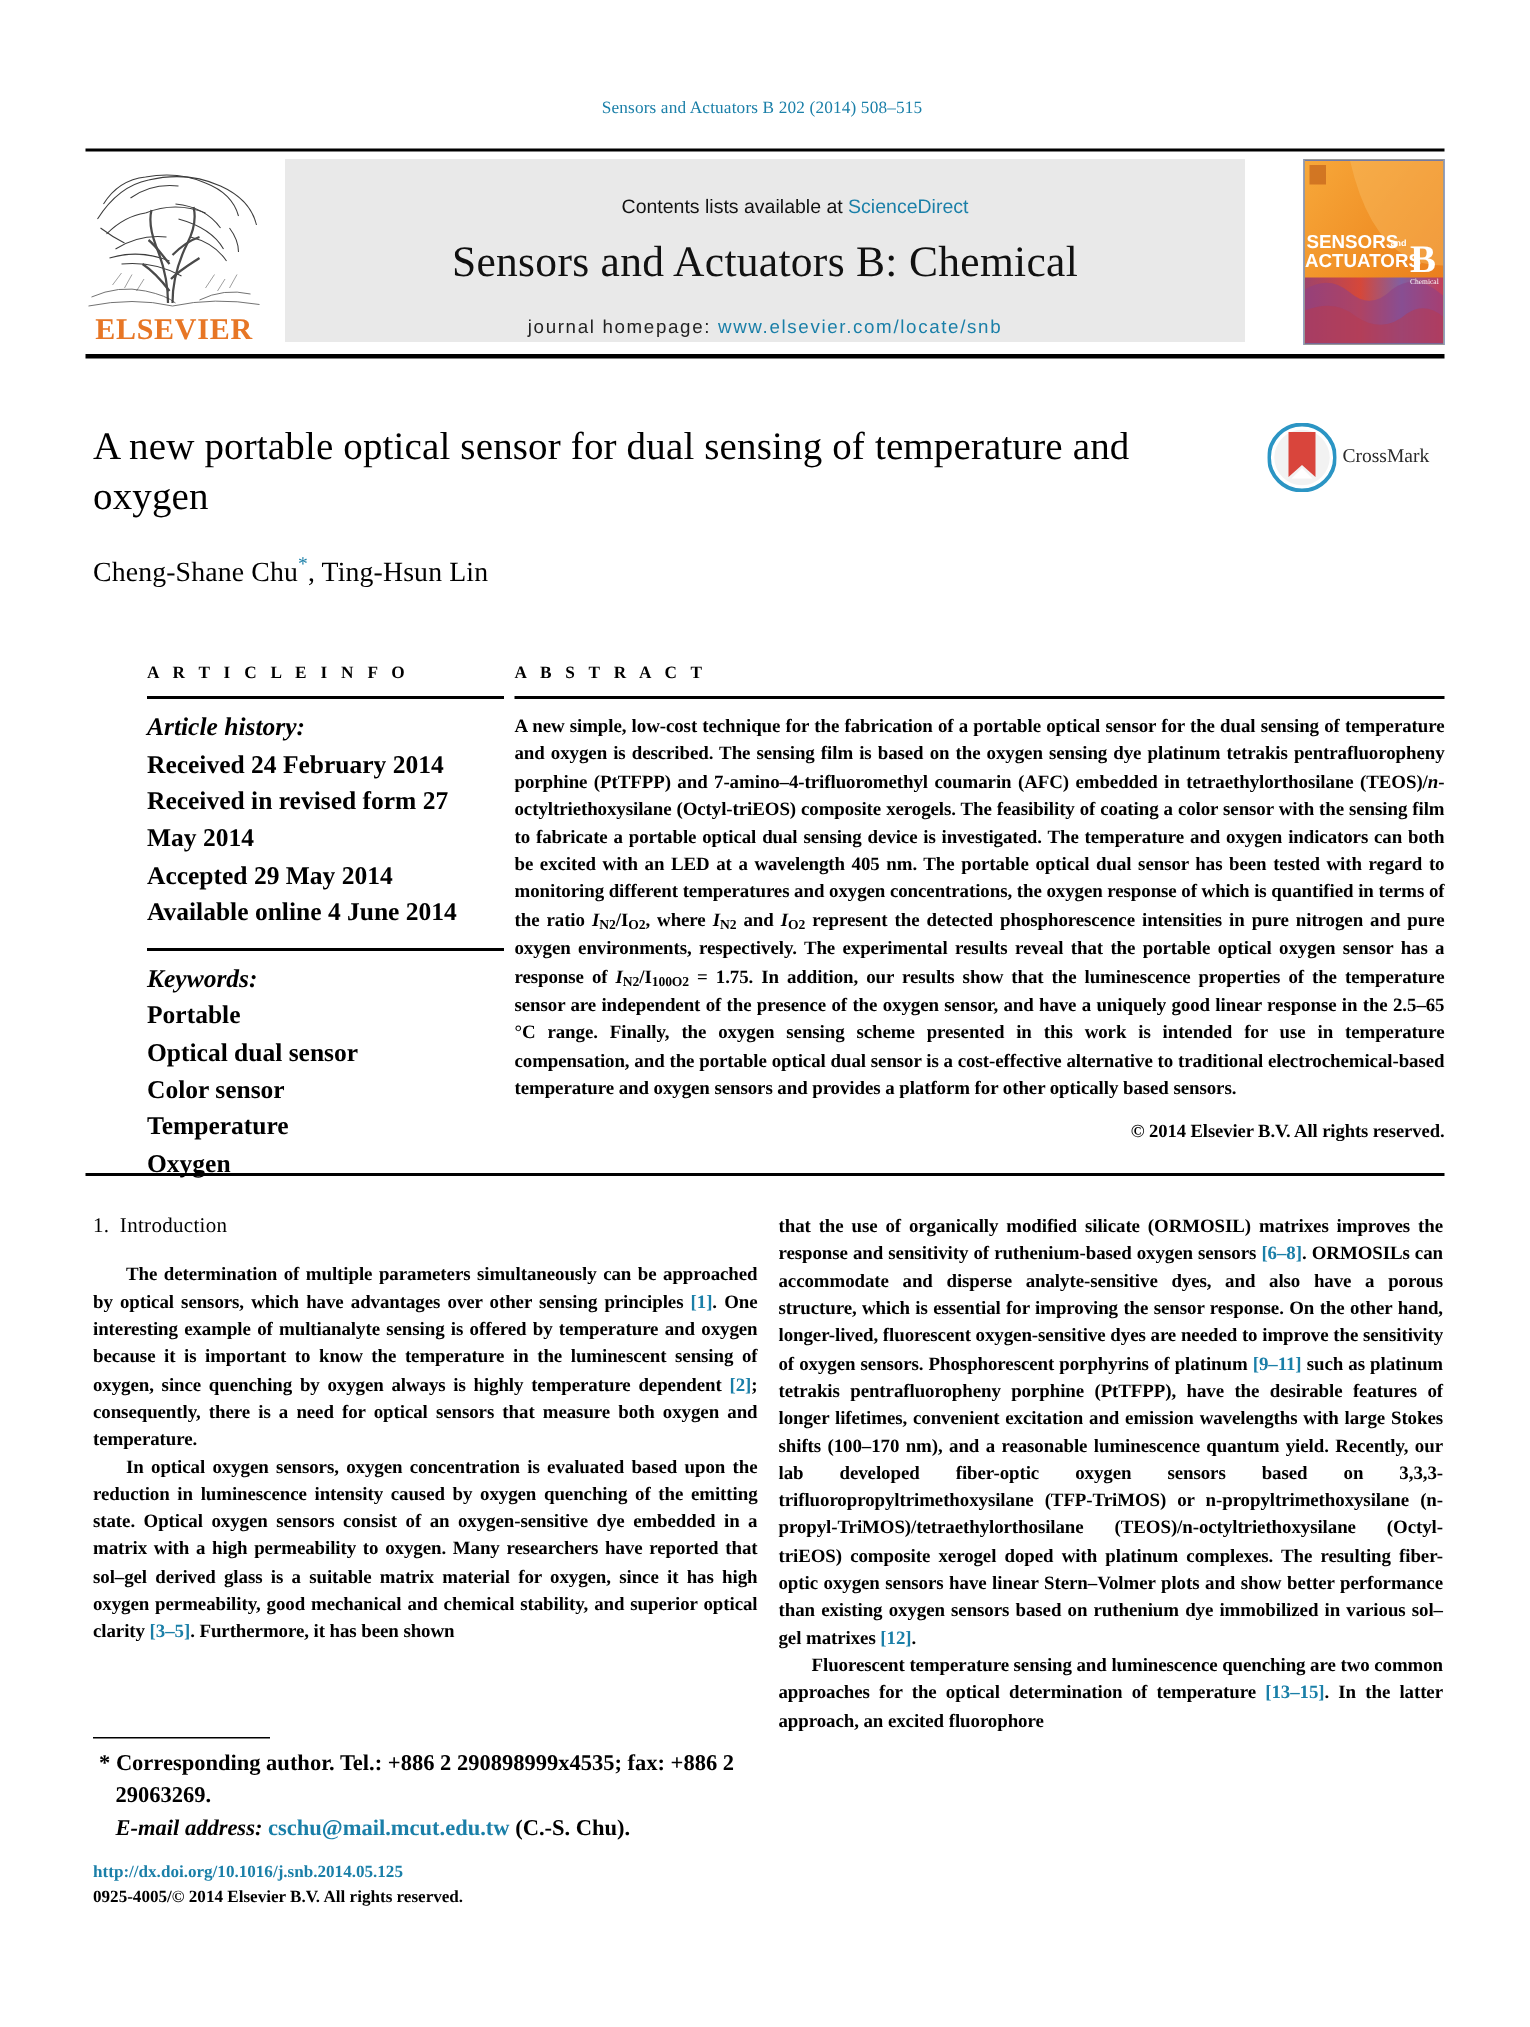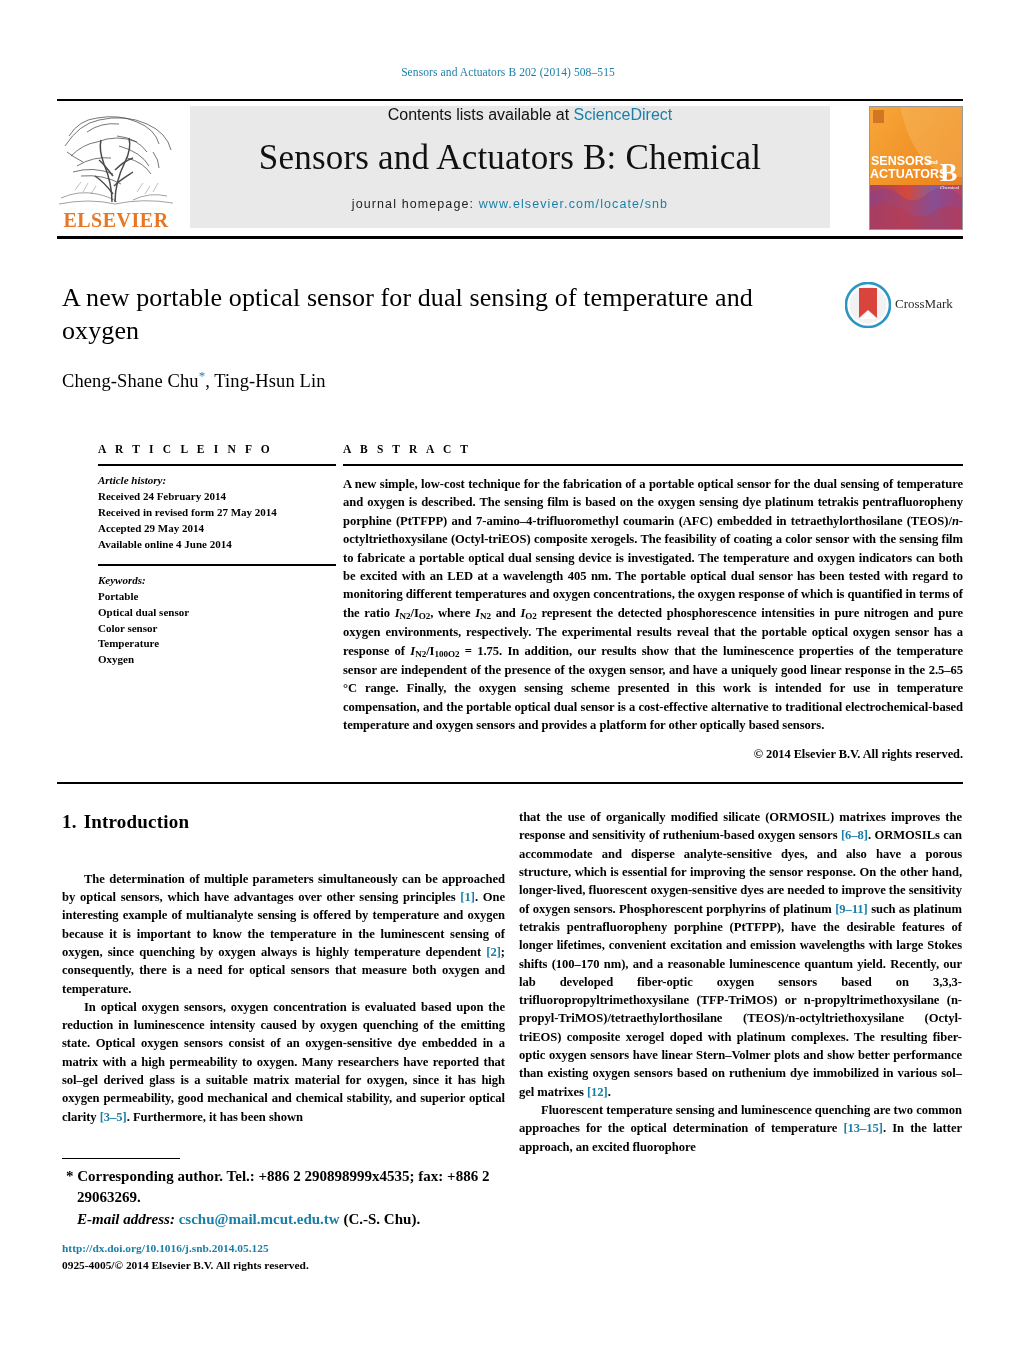--- a/index.html
+++ b/index.html
@@ -69,32 +69,32 @@
   }
   .center-box {
     position: absolute;
     left: 133px; top: 0;
     width: 640px;
     height: 122px;
     background: #e9e9e9;
     text-align: center;
   }
   .contents-line {
-    margin-top: 0;
-    font-size: 16px;
+    margin-top: 24px;
+    font-size: 13px;
     font-family: "Liberation Sans", sans-serif;
     color: #111;
     padding-left: 40px;
   }
   .contents-line .sd {
     color: #1a7fa8;
   }
   .journal-title {
     margin-top: 14px;
-    font-size: 35px;
+    font-size: 29px;
     font-family: "Liberation Serif", serif;
     color: #111;
     letter-spacing: .2px;
   }
   .homepage-line {
     margin-top: 19px;
     font-size: 12.5px;
     font-family: "Liberation Sans", sans-serif;
     letter-spacing: 1.1px;
     color: #222;
@@ -176,21 +176,21 @@
     font-weight: 700;
     letter-spacing: 3.2px;
     font-family: "Liberation Serif", serif;
   }
   .rule-under {
     margin-top: 9px;
     border-top: 2px solid #000;
   }
   .info-body {
     margin-top: 7px;
-    font-size: 11px;
+    font-size: 17px;
     font-weight: 700;
     line-height: 1.45;
     font-family: "Liberation Serif", serif;
   }
   .info-body .it {
     font-style: italic;
   }
   .kw-rule {
     margin-top: 11px;
     border-top: 2px solid #000;
@@ -231,23 +231,23 @@
     line-height: 1.455;
     text-align: justify;
     font-family: "Liberation Serif", serif;
     letter-spacing: -0.05px;
   }
   .col-left { left: 62px; }
   .col-right { left: 519px; }
   .col p { margin: 0; text-indent: 22px; }
   .col p.noindent { text-indent: 0; }
   .h2 {
-    font-size: 19px;
-    font-weight: 700;
-    margin: 0 0 34px 0;
+    font-size: 14px;
+    font-weight: 400;
+    margin: 0 0 12px 0;
     font-family: "Liberation Serif", serif;
     letter-spacing: .2px;
   }
   .h2 .num { margin-right: 7px; }
   .ref { color: #1a7fa8; }
 
   
   .footnote {
     position: absolute;
     left: 62px; top: 1158px;

